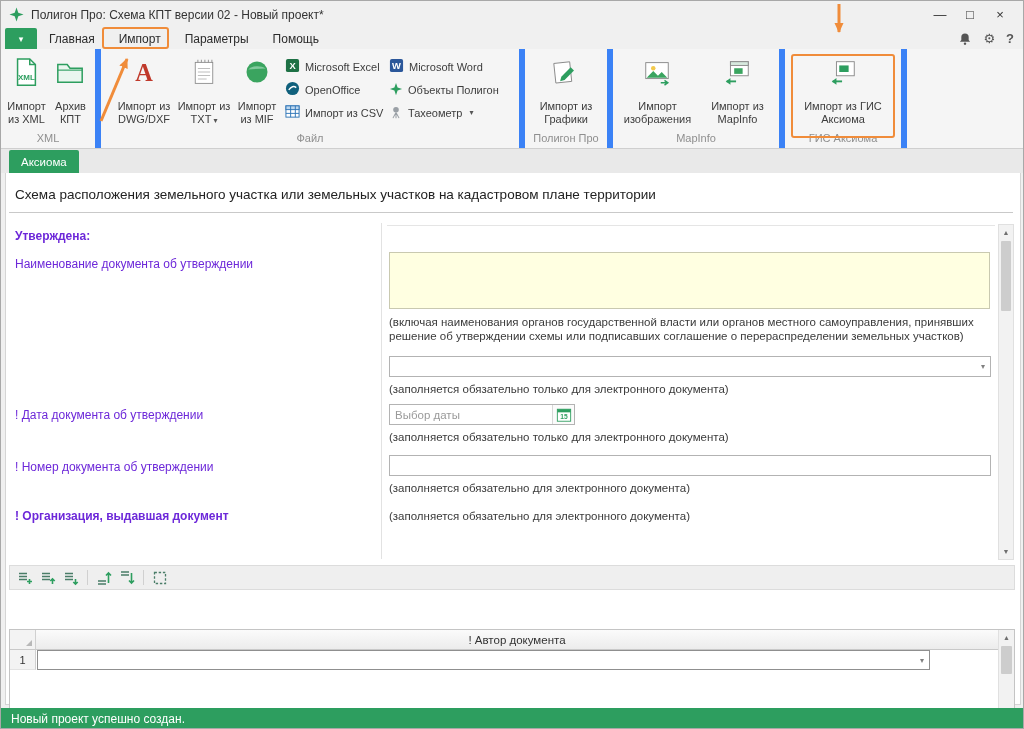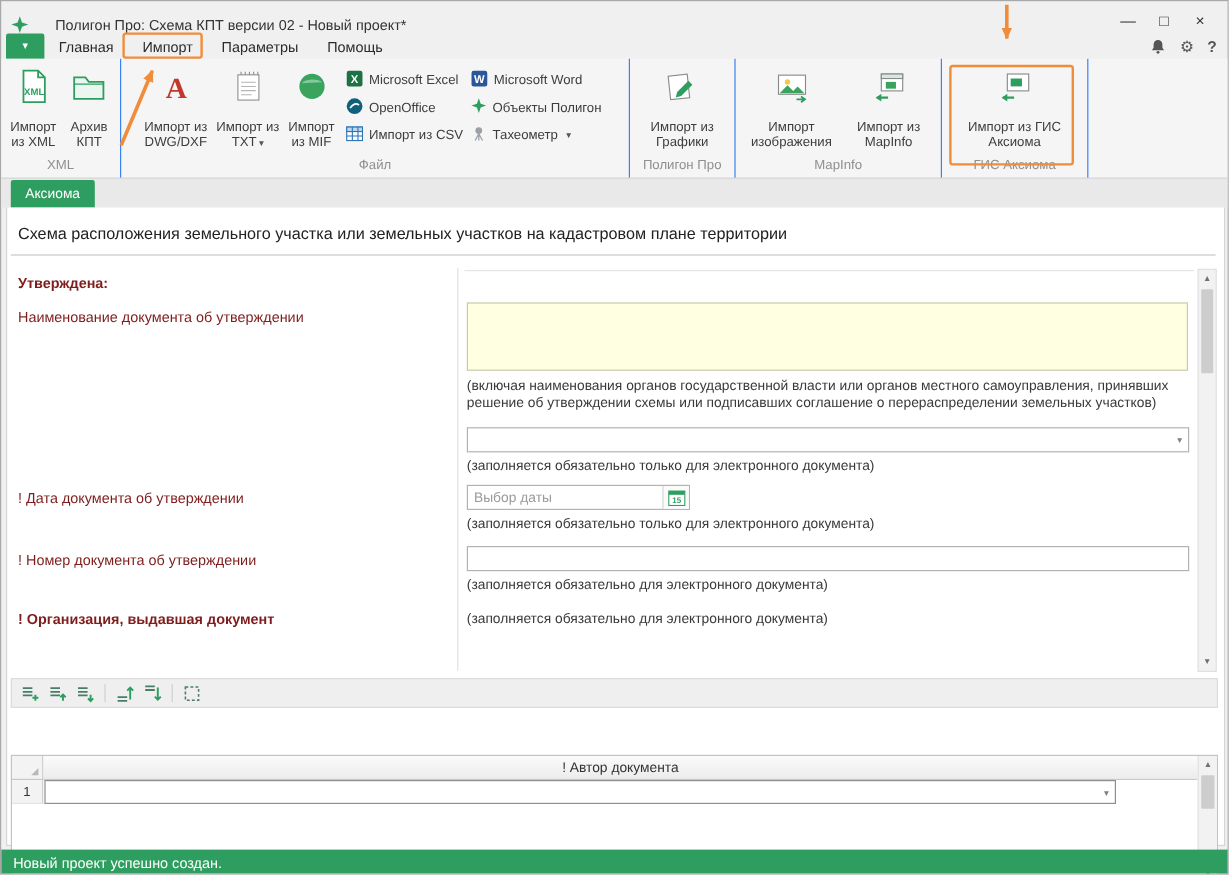--- a/index.html
+++ b/index.html
@@ -1,57 +1,57 @@
 <!DOCTYPE html>
 <html><head>
 <meta charset="utf-8">
 <style>
   * { margin:0; padding:0; box-sizing:border-box; }
   body { width:1024px; height:729px; font-family:"Liberation Sans","DejaVu Sans",sans-serif; background:#e8e8e8; }
   .window { position:relative; width:1024px; height:729px; background:#f0f0f0; border:1px solid #a8a8a8; overflow:hidden; }
 
   
-  .titlebar { position:absolute; left:0; top:0; right:0; height:27px; display:flex; align-items:flex-end; padding:0 8px;gap:15px; }
+  .titlebar { position:absolute; left:0; top:0; right:0; height:27px; display:flex; align-items:center; padding:0 8px; }
   .app-logo { width:15px; height:15px; margin-right:7px; display:flex; }
   .title-text { font-size:12px; color:#333; }
   .win-controls { margin-left:auto; display:flex; gap:8px; padding-right:4px; }
   .win-btn { width:22px; text-align:center; font-size:13px; color:#333; cursor:default; line-height:20px; }
 
   
   .menubar { position:absolute; left:0; top:27px; right:0; height:21px; display:flex; align-items:stretch; }
   .app-menu-btn { width:32px; margin-left:4px; background:#2d9e5f; color:#fff; display:flex; align-items:center; justify-content:center; font-size:9px; border-radius:2px 2px 0 0; }
   .mtab { padding:0 12px; display:flex; align-items:center; font-size:12px; color:#2b2b2b; }
   .menu-right { margin-left:auto; display:flex; align-items:center; gap:11px; padding-right:9px; }
   .mr-icon { font-size:13px; color:#555; display:flex; align-items:center; }
   .mr-help { font-size:13px; font-weight:bold; color:#555; }
 
   
   .ribbon { position:absolute; left:0; top:48px; right:0; height:100px; background:#f5f5f5; border-bottom:1px solid #cfcfcf; display:flex; }
-  .rgroup { border-right:1px solid #3b82f6; display:flex; flex-direction:column; }
+  .rgroup { border-right:6px solid #3b82f6; display:flex; flex-direction:column; }
   .rgroup.filler { border-right:none; flex:1; }
   .rgroup-content { flex:1; display:flex; padding:3px 3px 0; justify-content:center; }
   .rgroup-label { height:17px; font-size:11px; color:#8f8f8f; text-align:center; line-height:14px; }
   .rbtn { display:flex; flex-direction:column; align-items:center; padding-top:3px; cursor:default; }
   .ricon { height:33px; display:flex; align-items:center; justify-content:center; }
   .rlabel { font-size:11px; color:#3d3d3d; text-align:center; line-height:1.18; margin-top:12px; }
   .rcol { display:flex; flex-direction:column; padding-top:5px; gap:4px; }
   .rsmall { display:flex; align-items:center; gap:5px; font-size:11px; color:#3d3d3d; height:19px; padding-left:3px; }
   .dd { font-size:8px; color:#555; margin-left:2px; }
 
   
   .doc-tabs { position:absolute; left:0; top:148px; right:0; height:24px; background:#e9e9e9; }
   .doc-tab { position:absolute; left:8px; bottom:0; height:23px; background:#2d9e5f; color:#fff; font-size:11.5px; display:flex; align-items:center; padding:0 12px; border-radius:2px 2px 0 0; }
 
   
   .content-bg { position:absolute; left:4px; top:172px; width:1016px; height:532px; background:#fff; border:1px solid #d5d5d5; border-top:none; }
   .doc-title { position:absolute; left:14px; top:186px; font-size:13.5px; color:#222; }
   .doc-rule { position:absolute; left:8px; top:211px; width:1004px; border-top:1px solid #c9c9c9; }
   .vsep { position:absolute; left:380px; top:222px; height:336px; border-left:1px solid #e2e2e2; }
   .col-topline { position:absolute; left:386px; top:224px; width:608px; border-top:1px solid #e5e5e5; }
-  .flabel { position:absolute; left:14px; width:360px; font-size:12px; color:#7f1d1d; }
+  .flabel { position:absolute; left:14px; width:360px; font-size:12px; color:#6d28d9; }
   .bold { font-weight:bold; }
   .hint { position:absolute; left:388px; width:606px; font-size:11.5px; color:#3a3a3a; line-height:14px; }
   .yellow-area { position:absolute; left:388px; top:251px; width:601px; height:57px; background:#ffffe1; border:1px solid #c9c9b0; }
   .combo { position:absolute; background:#fff; border:1px solid #b3b3b3; height:21px; display:flex; align-items:center; }
   .combo .chev { margin-left:auto; font-size:8px; color:#808080; padding-right:5px; }
   .tinput { position:absolute; background:#fff; border:1px solid #b3b3b3; height:21px; }
   .date-wrap { position:absolute; left:388px; top:403px; width:186px; height:21px; border:1px solid #b3b3b3; background:#fff; display:flex; align-items:center; }
   .date-wrap input { flex:1; min-width:0; border:none; outline:none; background:transparent; font-family:inherit; font-size:11.5px; color:#555; padding:0 5px; }
   .date-wrap input::placeholder { color:#9a9a9a; }
   .cal-btn { width:22px; height:100%; border-left:1px solid #d8d8d8; display:flex; align-items:center; justify-content:center; background:#fbfbfb; }

